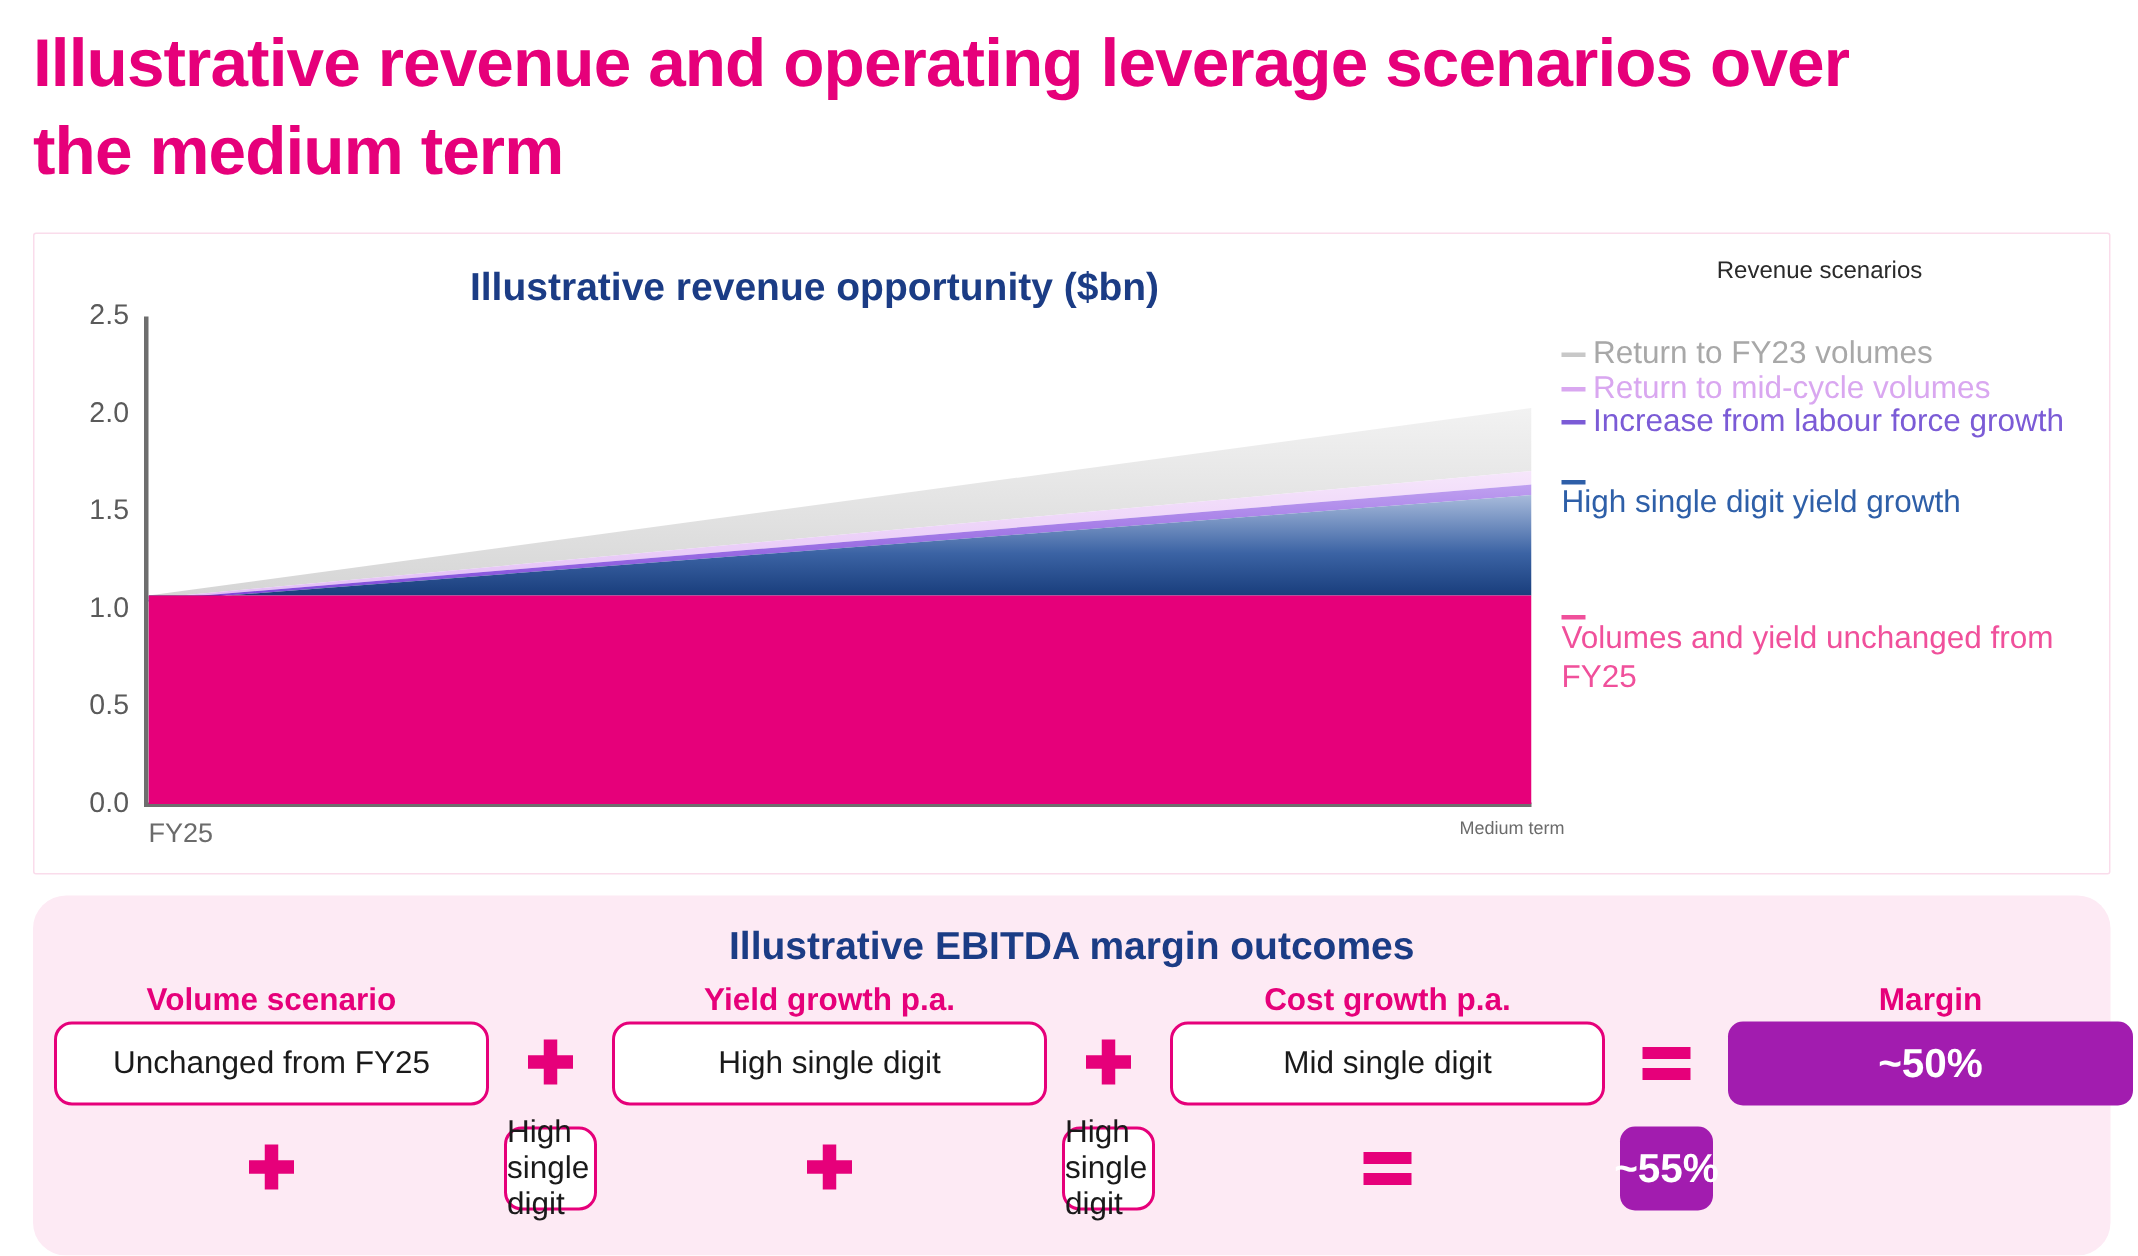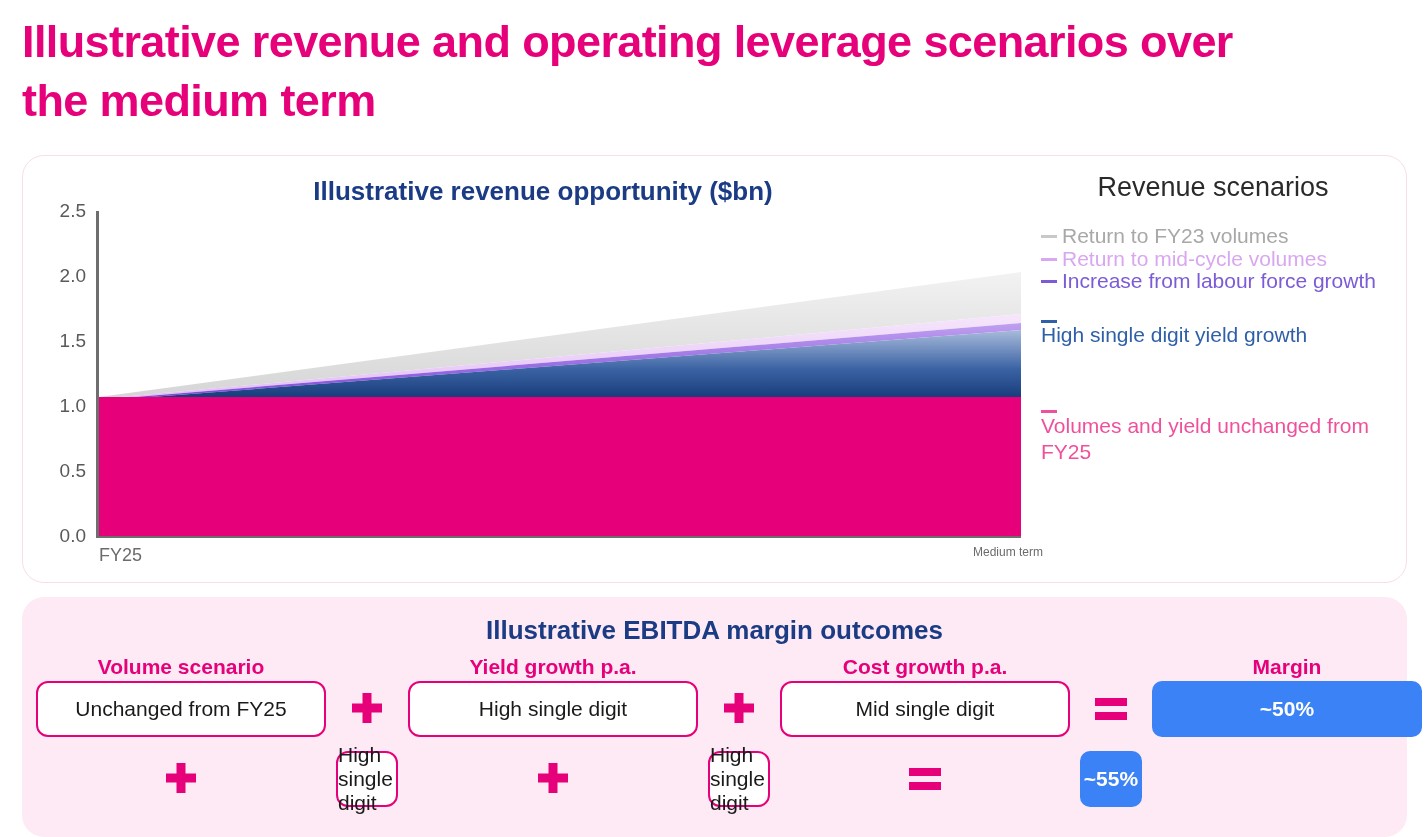--- a/index.html
+++ b/index.html
@@ -23,37 +23,37 @@
     letter-spacing: -0.6px;
   }
 
   
   .chart-card {
     position: absolute;
     left: 22px; top: 155px;
     width: 1385px; height: 428px;
     background: #ffffff;
     border: 1.5px solid #FADCEB;
-    border-radius: 22px;
+    border-radius: 2px;
   }
   .chart-title {
     position: absolute;
     left: 50px; top: 20px;
     width: 940px;
     text-align: center;
     font-size: 26px;
     font-weight: 700;
     color: #1B3C85;
   }
   .scenarios-title {
     position: absolute;
     left: 1010px; top: 16px;
     width: 360px;
     text-align: center;
-    font-size: 27px;
+    font-size: 16px;
     font-weight: 400;
     color: #2A2A2A;
   }
 
   
   .plot {
     position: absolute;
     left: 73px; top: 55px;
     width: 925px; height: 325px;
   }
@@ -143,25 +143,25 @@
   .cell-box {
     background: #ffffff;
     border: 2px solid #E6007A;
     border-radius: 12px;
     height: 56px;
     display: flex; align-items: center; justify-content: center;
     font-size: 21px;
     color: #1A1A1A;
   }
   .cell-result {
-    background: #3b82f6;
+    background: #a21caf;
     border-radius: 10px;
     height: 56px;
     display: flex; align-items: center; justify-content: center;
-    font-size: 21px;
+    font-size: 27px;
     font-weight: 700;
     color: #ffffff;
   }
   .op { display: flex; align-items: center; justify-content: center; height: 56px; }
   .op svg { display: block; }
 </style>
 </head>
 <body>
 
 <div class="page">

